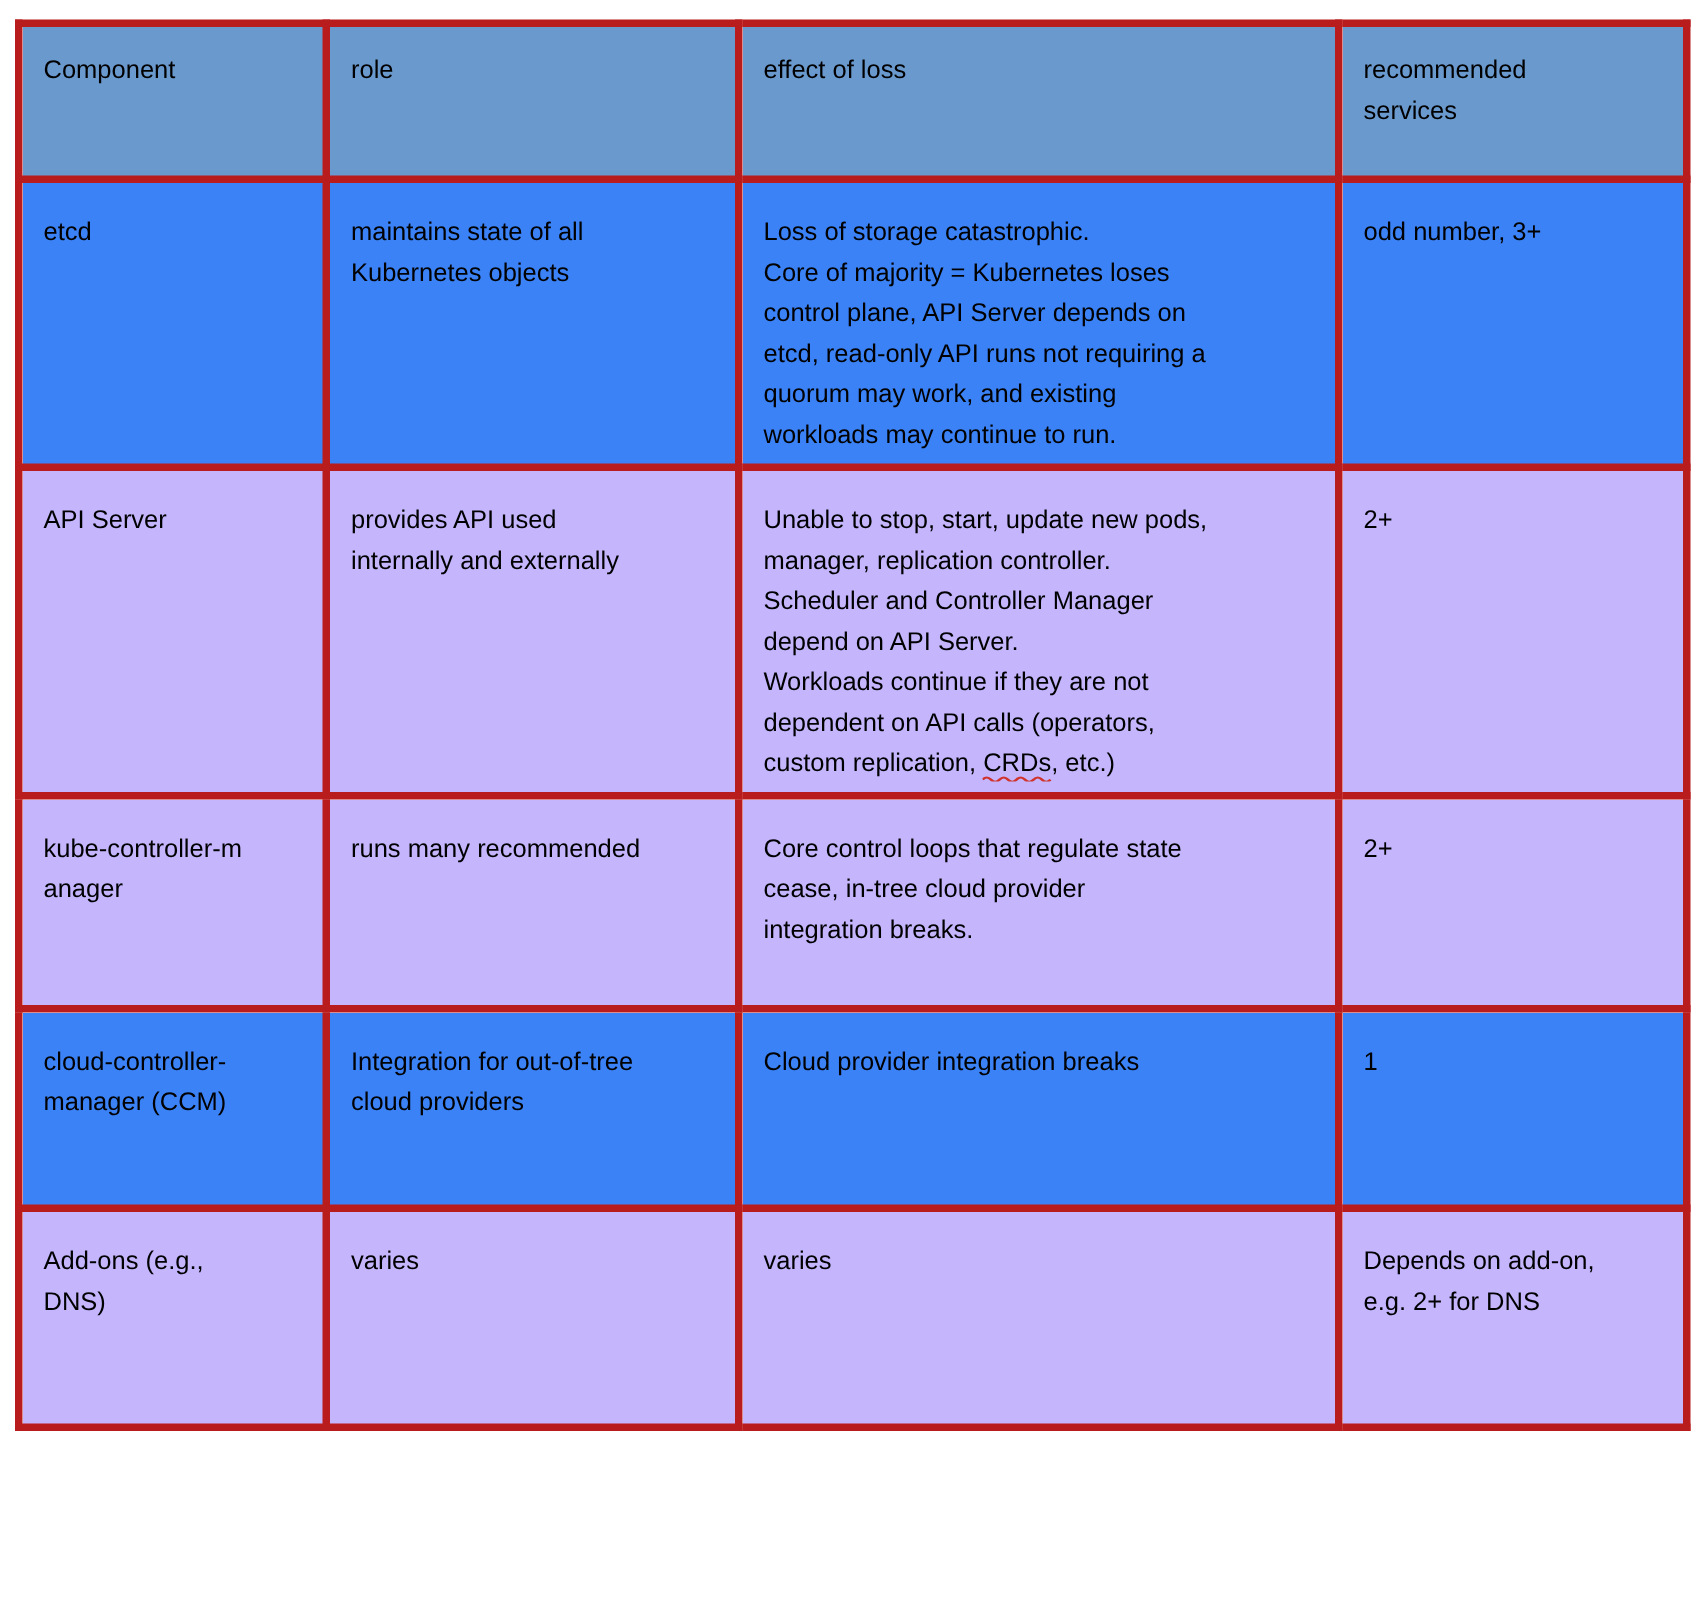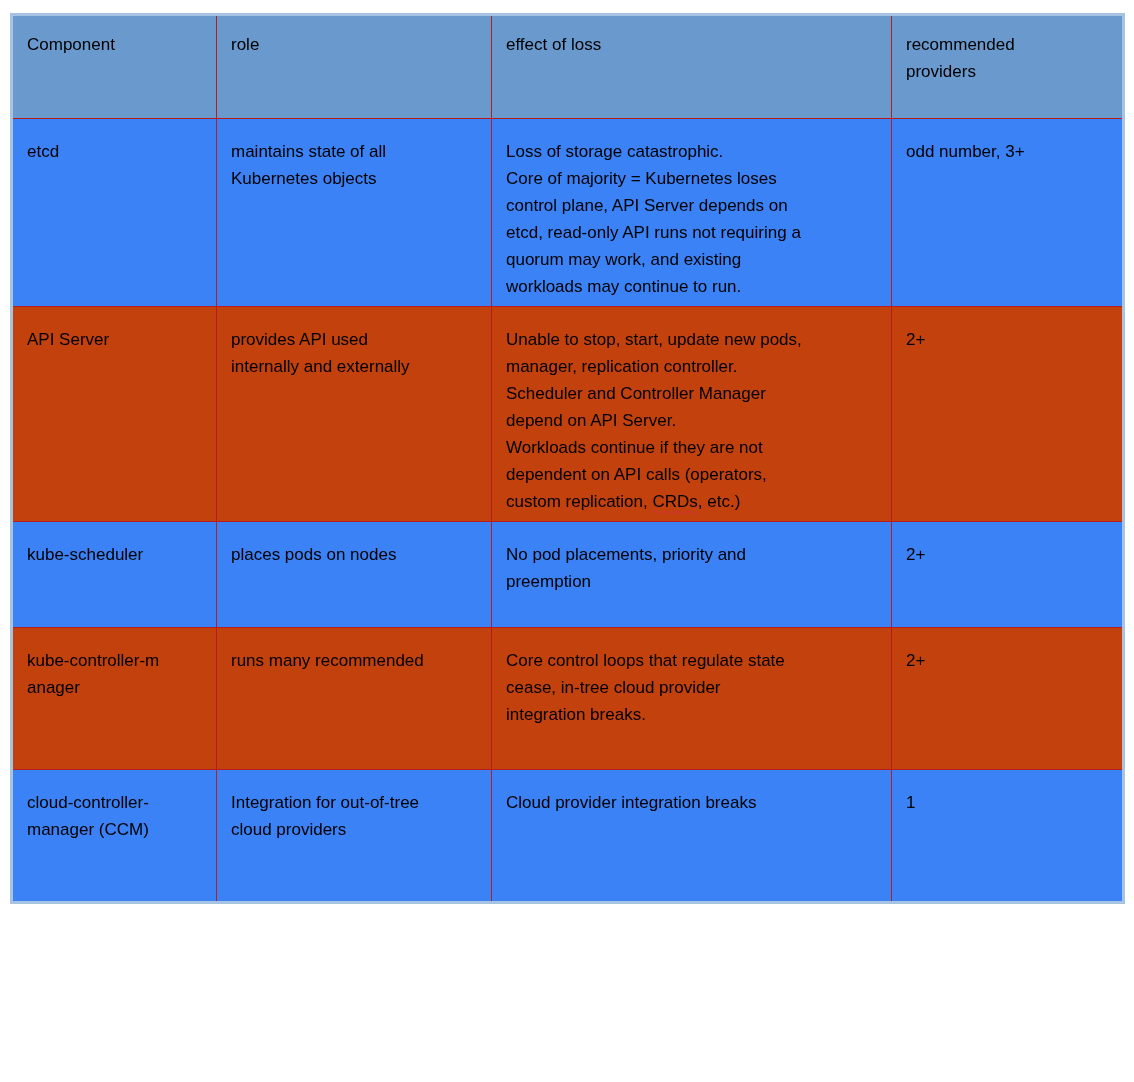--- a/index.html
+++ b/index.html
@@ -16,35 +16,35 @@
     left: 10px;
     top: 13px;
   }
   table.components {
     border-collapse: collapse;
     table-layout: fixed;
     width: 1112px;
     border: 3px solid #a6c3e2;
   }
   table.components td, table.components th {
-    border: 1px solid #b91c1c;
+    border: 5px solid #b91c1c;
     vertical-align: top;
     text-align: left;
     font-size: 17px;
     line-height: 27px;
     font-weight: normal;
     padding: 19px 14px 6px 14px;
     overflow: hidden;
   }
   table.components thead th {
     background: #6a99ce;
     padding-top: 15px;
   }
   tr.row-alt td { background: #3b82f6; }
-  tr.row-plain td { background: #c2410c; }
+  tr.row-plain td { background: #c4b5fd; }
 
   tr.h-header  { height: 104px; }
   tr.h-r1 { height: 186px; }
   tr.h-r2 { height: 209px; }
   tr.h-r3 { height: 106px; }
   tr.h-r4 { height: 142px; }
   tr.h-r5 { height: 133px; }
   tr.h-r6 { height: 146px; }
 
   .tline { white-space: nowrap; }
@@ -79,21 +79,21 @@
           </th>
         <th>
             <div class="tline">role</div>
           </th>
         <th>
             <div class="tline">effect of loss</div>
           </th>
         <th>
             <div>
               <div class="tline">recommended</div>
-              <div class="tline">providers</div>
+              <div class="tline">services</div>
             </div>
           </th>
       </tr>
     </thead>
     <tbody>
       <tr class="row-alt h-r1">
         <td>
             <div>
               <div class="tline">etcd</div>
             </div>
@@ -146,43 +146,20 @@
                   <path d="M0 4.5 Q2.5 1 5 4.5 T10 4.5 T15 4.5 T20 4.5 T25 4.5 T30 4.5 T35 4.5 T40 4.5" fill="none" stroke="#d0342c" stroke-width="1.7"></path>
                 </svg></span><span>, etc.)</span>
           </div>
         </td>
         <td>
             <div>
               <div class="tline">2+</div>
             </div>
           </td>
       </tr>
-      <tr class="row-alt h-r3">
-        <td>
-            <div>
-              <div class="tline">kube-scheduler</div>
-            </div>
-          </td>
-        <td>
-            <div>
-              <div class="tline">places pods on nodes</div>
-            </div>
-          </td>
-        <td>
-            <div>
-              <div class="tline">No pod placements, priority and</div>
-              <div class="tline">preemption</div>
-            </div>
-          </td>
-        <td>
-            <div>
-              <div class="tline">2+</div>
-            </div>
-          </td>
-      </tr>
       <tr class="row-plain h-r4">
         <td>
             <div>
               <div class="tline">kube-controller-m</div>
               <div class="tline">anager</div>
             </div>
           </td>
         <td>
             <div>
               <div class="tline">runs many recommended</div>
@@ -218,15 +195,39 @@
             <div>
               <div class="tline">Cloud provider integration breaks</div>
             </div>
           </td>
         <td>
             <div>
               <div class="tline">1</div>
             </div>
           </td>
       </tr>
+      <tr class="row-plain h-r6">
+        <td>
+            <div>
+              <div class="tline">Add-ons (e.g.,</div>
+              <div class="tline">DNS)</div>
+            </div>
+          </td>
+        <td>
+            <div>
+              <div class="tline">varies</div>
+            </div>
+          </td>
+        <td>
+            <div>
+              <div class="tline">varies</div>
+            </div>
+          </td>
+        <td>
+            <div>
+              <div class="tline">Depends on add-on,</div>
+              <div class="tline">e.g. 2+ for DNS</div>
+            </div>
+          </td>
+      </tr>
     </tbody>
   </table>
 </div>
 
 </body></html>

